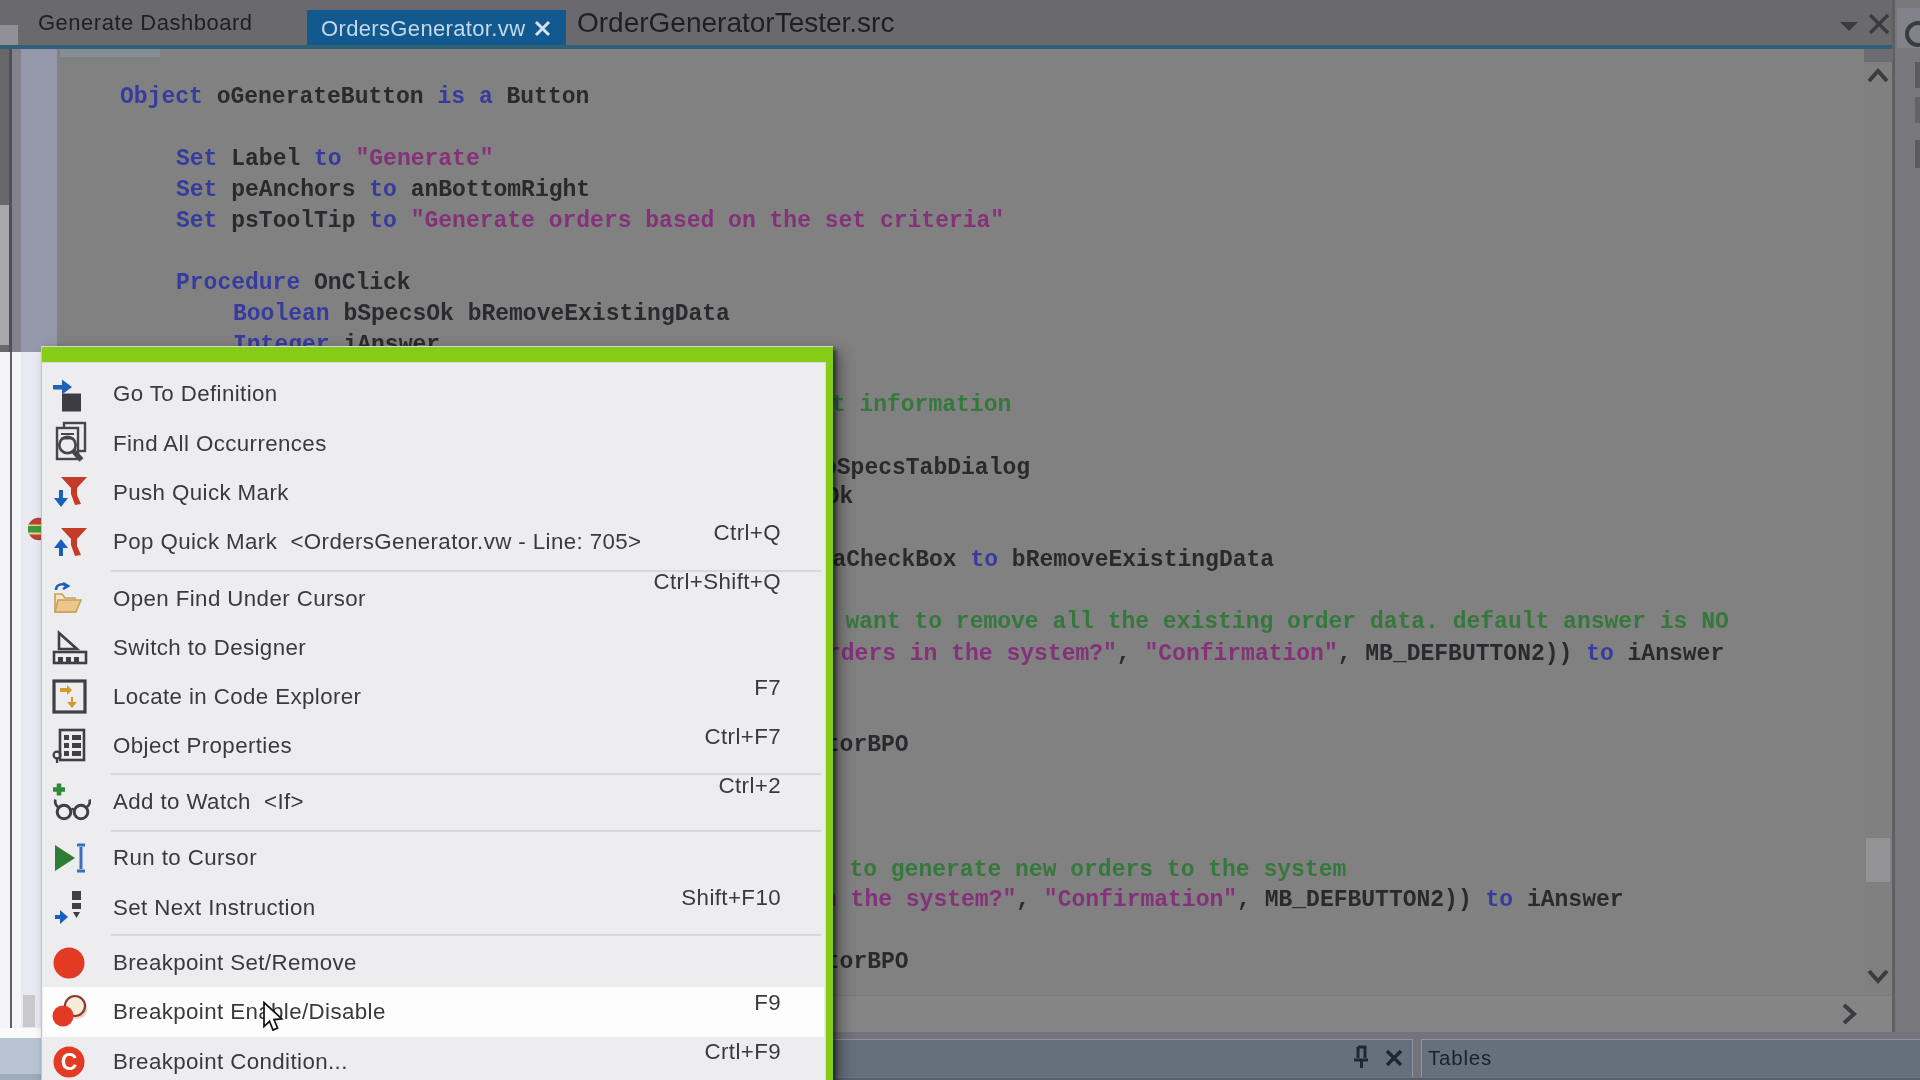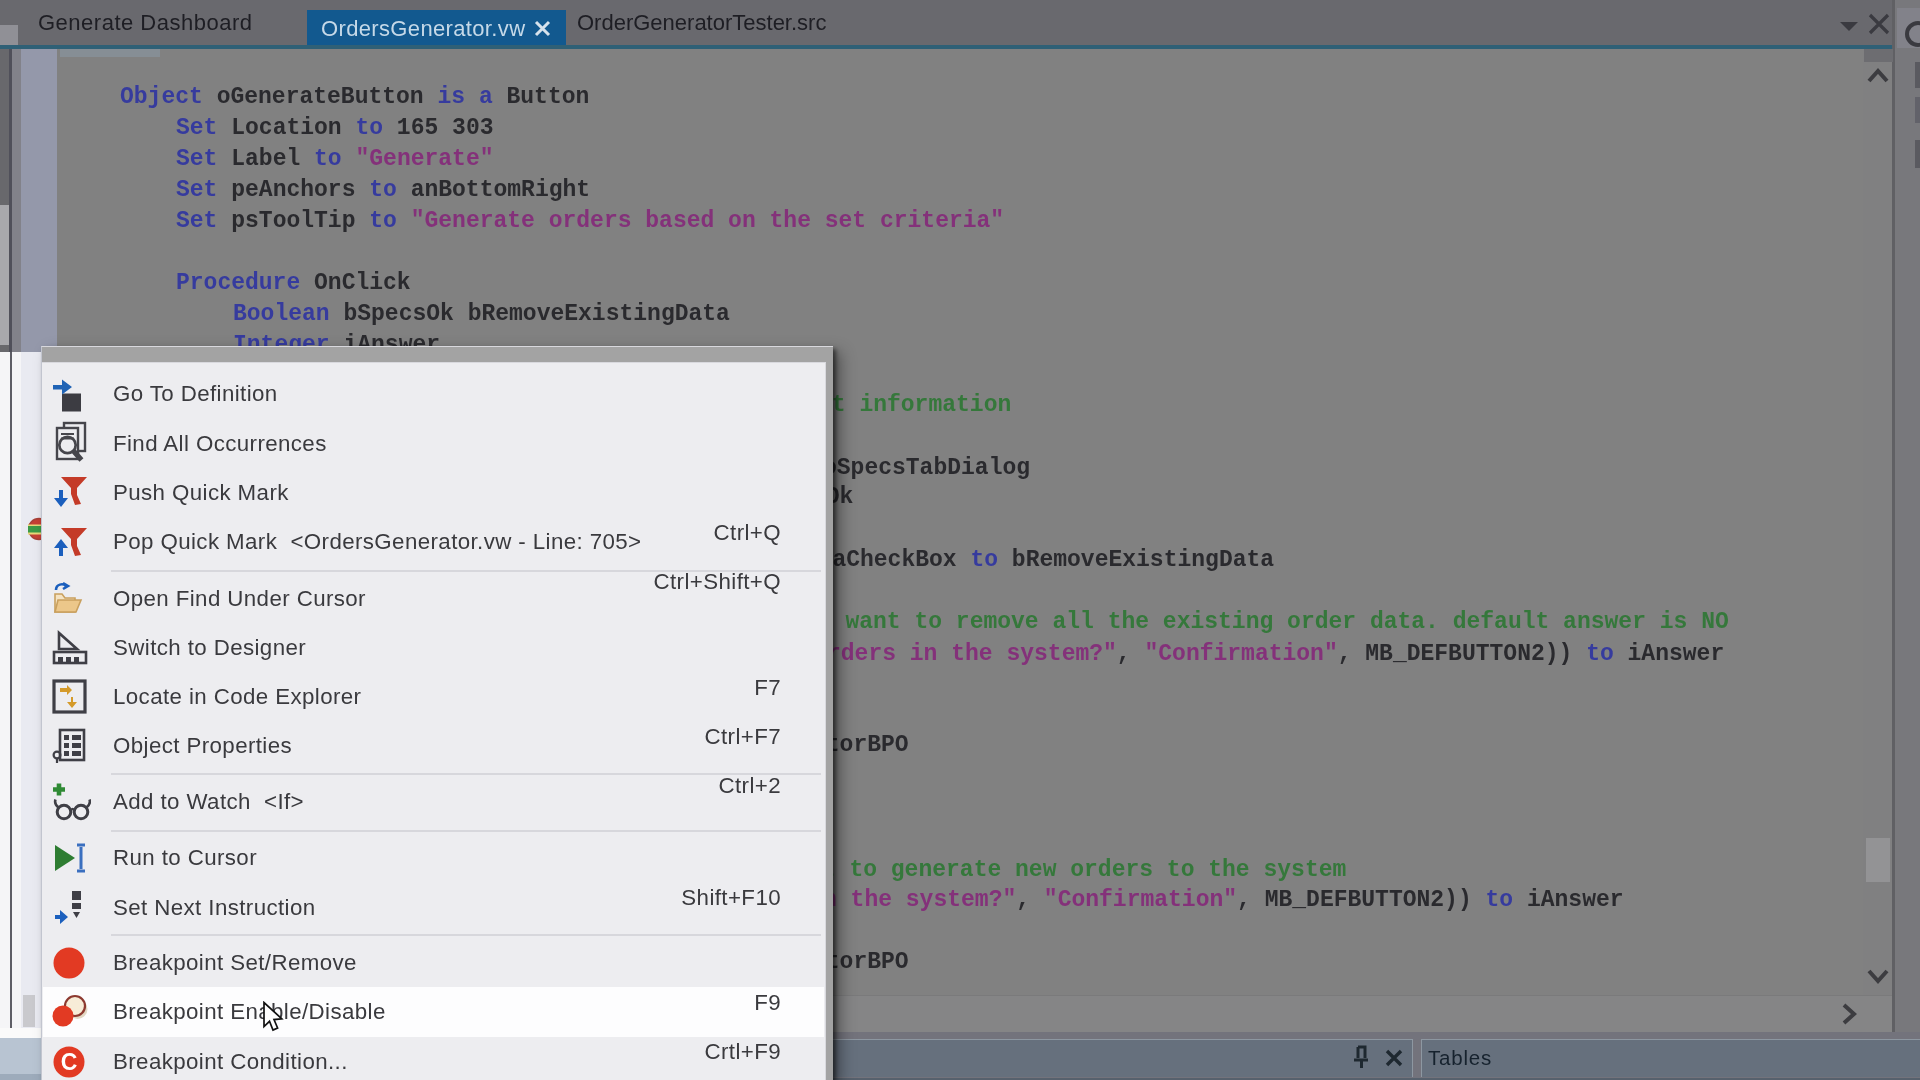--- a/index.html
+++ b/index.html
@@ -7,21 +7,21 @@
         background:#818181;font-family:"Liberation Sans",sans-serif;}
   .abs{position:absolute;}
   
   .code{position:absolute;font-family:"Liberation Mono",monospace;font-size:23px;
         line-height:31px;white-space:pre;color:#2a2a2e;font-weight:700;}
   .kw{color:#363b9e;}
   .str{color:#84317a;}
   .com{color:#35783b;}
   
   #menuwrap{position:absolute;left:41px;top:346px;width:791px;height:734px;
-        background:#a3a3a3;border-left:1px solid #c2c5cf;border-top:1px solid #d8d8dd;
+        background:#84cc16;border-left:1px solid #c2c5cf;border-top:1px solid #d8d8dd;
         box-shadow:3px 3px 4px rgba(0,0,0,0.5),8px 6px 14px rgba(0,0,0,0.35);}
   #menu{position:absolute;left:0px;top:15px;width:783px;height:719px;
         background:#ededf0;border-top:1px solid #d9d9de;border-right:1px solid #d9d9de;}
   .mi{position:absolute;left:0;width:780px;height:49px;}
   .mi .lbl{position:absolute;left:71px;top:50%;transform:translateY(-50%);
         font-size:22.3px;color:#3a3a3e;white-space:pre;letter-spacing:0.4px;}
   .mi .sc{position:absolute;right:41px;top:50%;transform:translateY(-50%);
         font-size:22.3px;color:#3a3a3e;letter-spacing:0.4px;margin-top:40px;}
   .mi svg{position:absolute;left:9px;top:50%;transform:translateY(-50%);}
   .msep{position:absolute;left:69px;width:710px;height:2px;background:#d7d7dc;}
@@ -31,21 +31,21 @@
 <div id="root">
 
   <div class="abs" style="left:0;top:0;width:1920px;height:49px;background:#69696e;"></div>
   <div class="abs" style="left:0;top:25px;width:18px;height:24px;background:#909096;"></div>
   <div class="abs" style="left:38px;top:0;height:46px;line-height:46px;font-size:22px;letter-spacing:0.5px;color:#1e1e24;">Generate Dashboard</div>
   <div class="abs" style="left:307px;top:10px;width:259px;height:39px;background:#12598f;"></div>
   <div class="abs" style="left:321px;top:10px;height:39px;line-height:38px;font-size:22px;letter-spacing:0.35px;color:#c5d9e8;text-align:center;">OrdersGenerator.vw</div>
   <svg class="abs" style="left:533px;top:19px;" width="20" height="20" viewBox="0 0 20 20">
     <path d="M3 3 L16 16 M16 3 L3 16" stroke="#d6e2ec" stroke-width="3" fill="none"></path>
   </svg>
-  <div class="abs" style="left:577px;top:0;height:46px;line-height:46px;font-size:22px;color:#1e1e24;">OrderGeneratorTester.src</div>
+  <div class="abs" style="left:577px;top:0;height:46px;line-height:46px;font-size:28px;color:#1e1e24;">OrderGeneratorTester.src</div>
 
   <svg class="abs" style="left:1836px;top:18px;" width="26" height="16" viewBox="0 0 26 16">
     <path d="M4 4 L22 4 L13 13 Z" fill="#3a3a40"></path>
   </svg>
   <svg class="abs" style="left:1866px;top:11px;" width="26" height="26" viewBox="0 0 26 26">
     <path d="M4 4 L22 22 M22 4 L4 22" stroke="#3a3a40" stroke-width="3.2" fill="none"></path>
   </svg>
 
   <div class="abs" style="left:0;top:45px;width:1892px;height:4px;background:#2f6076;"></div>
 
@@ -61,21 +61,20 @@
 
   <div class="abs" style="left:0;top:49px;width:12px;height:303px;background:#68686c;"></div>
   <div class="abs" style="left:9px;top:49px;width:2.5px;height:303px;background:#50505a;"></div>
   <div class="abs" style="left:0;top:205px;width:9px;height:140px;background:#a8a8ac;"></div>
 
   <div class="abs" style="left:60px;top:49px;width:100px;height:8px;background:#8fa3b5;opacity:0.4;"></div>
   <div class="abs" style="left:12px;top:49px;width:45px;height:946px;background:#9498aa;"></div>
   <div class="abs" style="left:12px;top:49px;width:9px;height:946px;background:#82828a;"></div>
 
   <div class="code" style="left:120px;top:82px;"><span class="kw">Object</span> oGenerateButton <span class="kw">is</span> <span class="kw">a</span> Button</div>
-  <div class="code" style="left:176px;top:113px;"><span class="kw">Set</span> Location <span class="kw">to</span> 165 303</div>
   <div class="code" style="left:176px;top:144px;"><span class="kw">Set</span> Label <span class="kw">to</span> <span class="str">"Generate"</span></div>
   <div class="code" style="left:176px;top:175px;"><span class="kw">Set</span> peAnchors <span class="kw">to</span> anBottomRight</div>
   <div class="code" style="left:176px;top:206px;"><span class="kw">Set</span> psToolTip <span class="kw">to</span> <span class="str">"Generate orders based on the set criteria"</span></div>
   <div class="code" style="left:176px;top:268px;"><span class="kw">Procedure</span> OnClick</div>
   <div class="code" style="left:233px;top:299px;"><span class="kw">Boolean</span> bSpecsOk bRemoveExistingData</div>
   <div class="code" style="left:233px;top:330px;"><span class="kw">Integer</span> iAnswer</div>
 
   <div class="code com" style="left:818px;top:390px;">nt information</div>
   <div class="code" style="left:823px;top:453px;">oSpecsTabDialog</div>
   <div class="code" style="left:812px;top:482px;">sOk</div>

